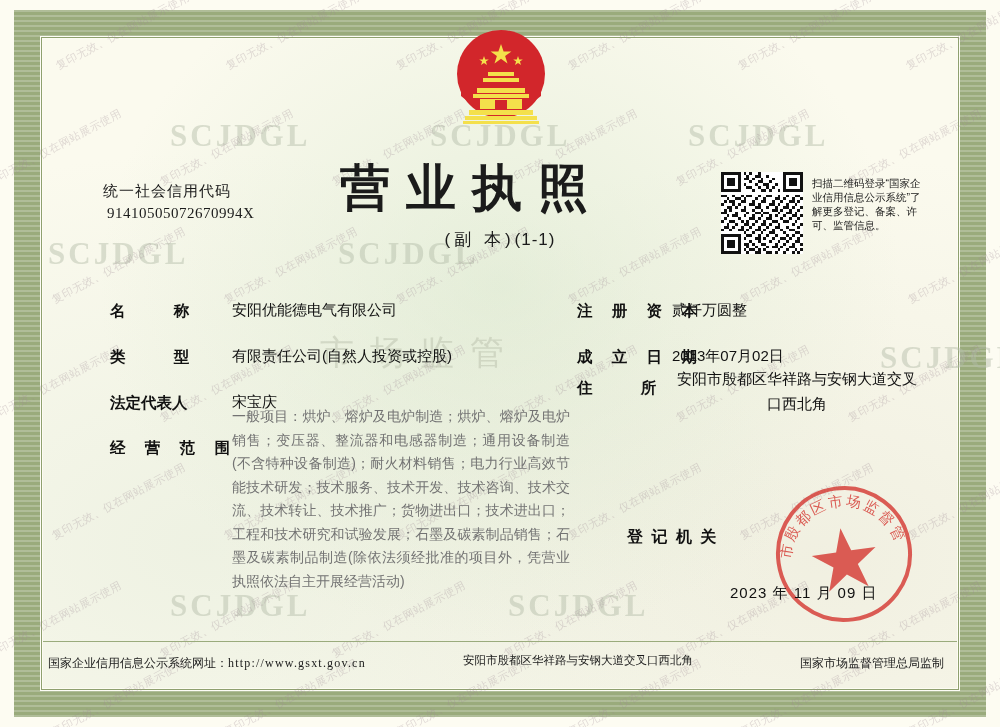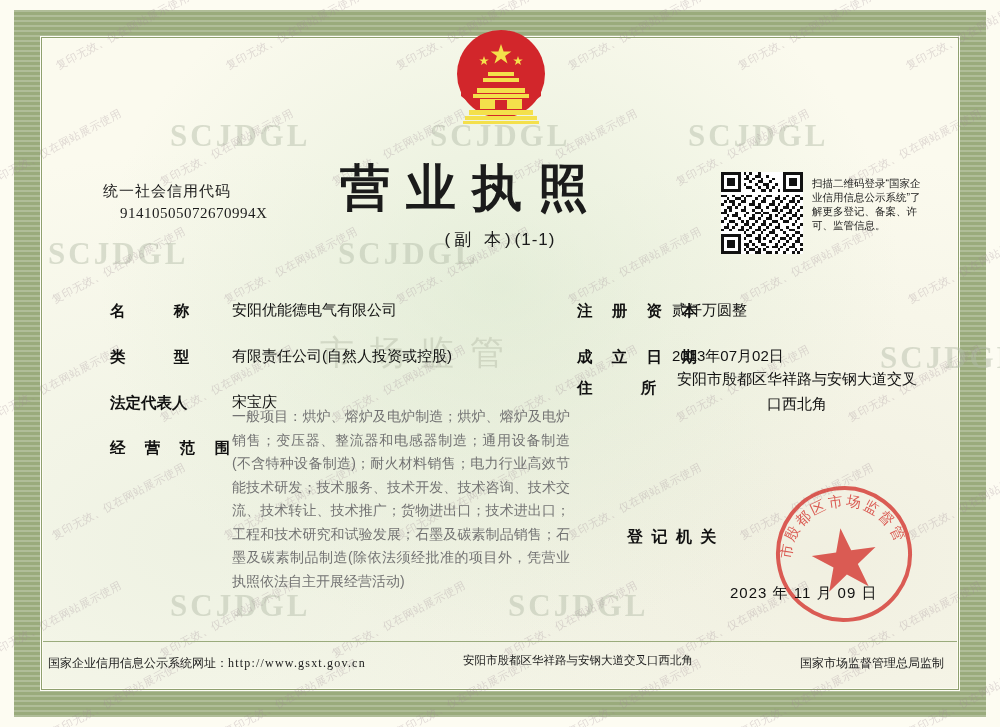--- a/index.html
+++ b/index.html
@@ -149,21 +149,20 @@
     letter-spacing: 1px;
   }
   .code-value {
     position: absolute;
     left: 107px;
     top: 205px;
     font-family: "Liberation Serif", serif;
     font-size: 15px;
     color: #1b1b1b;
     letter-spacing: 0.5px;
-    margin-left: 13px;
   }
 
   
   .qr {
     position: absolute;
     left: 721px;
     top: 172px;
     width: 82px;
     height: 82px;
     background: #fff;

